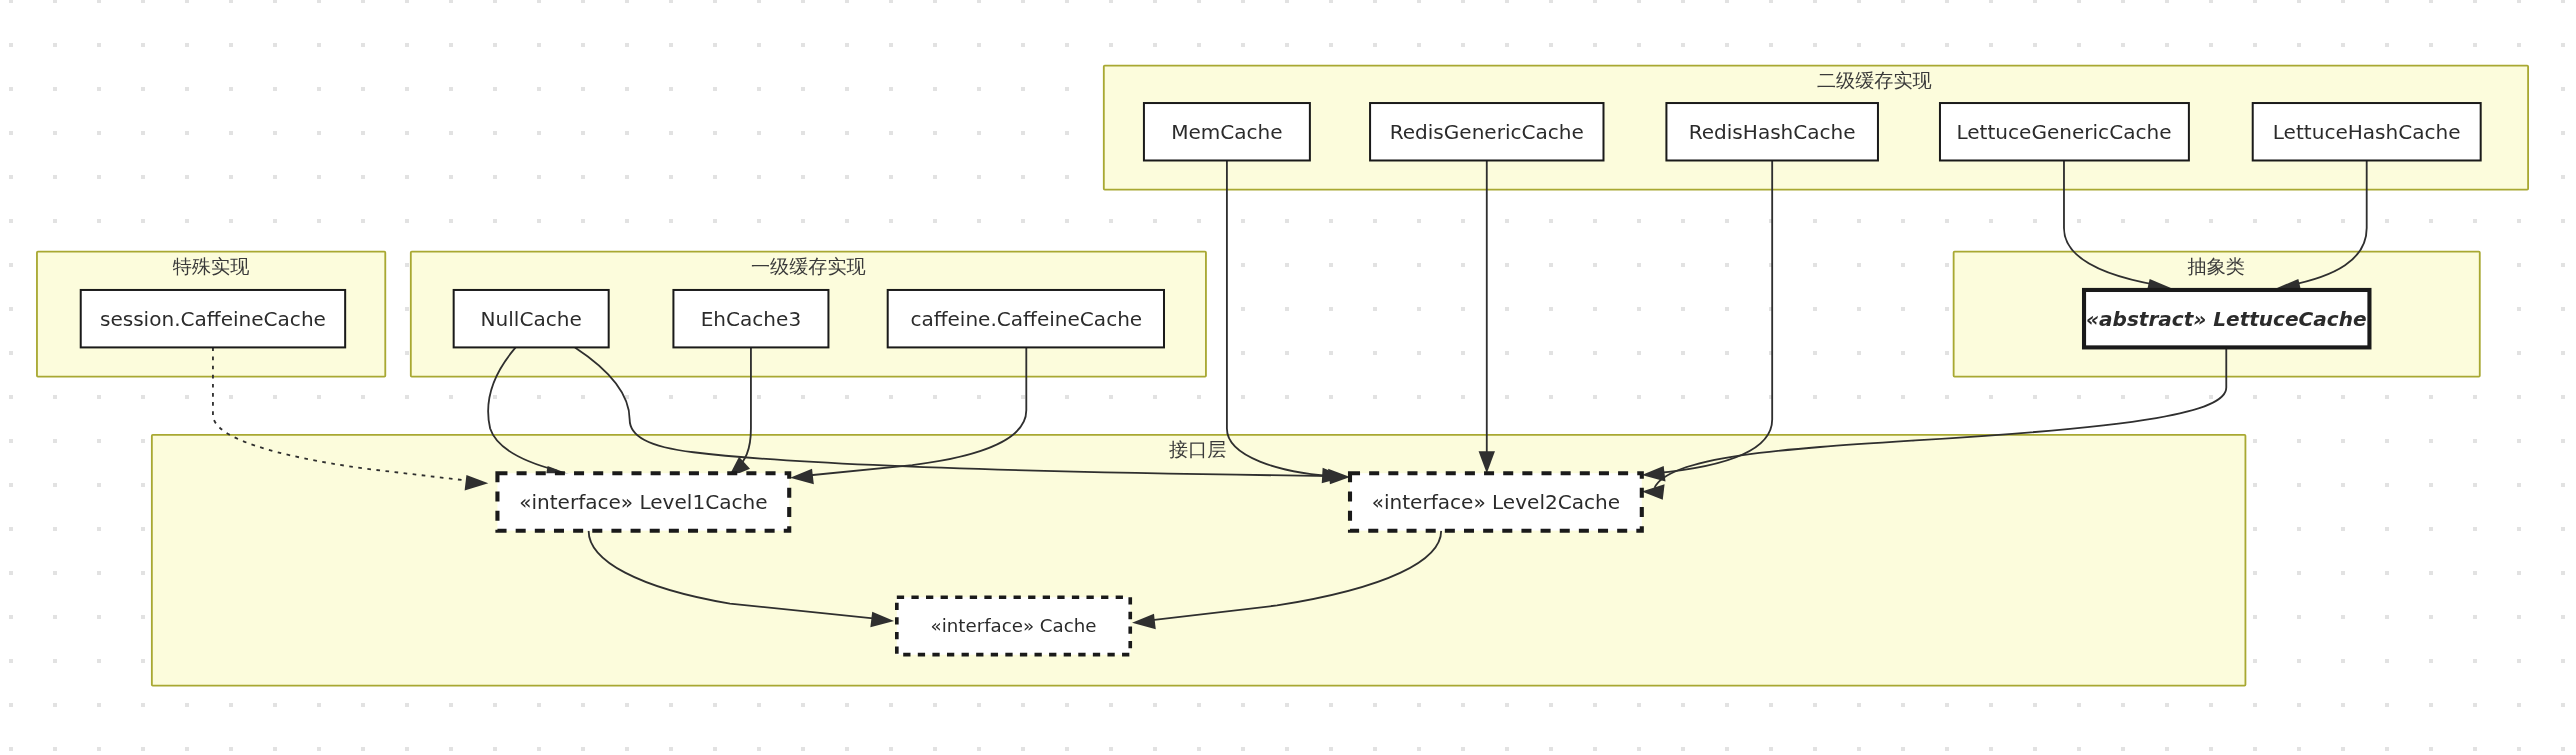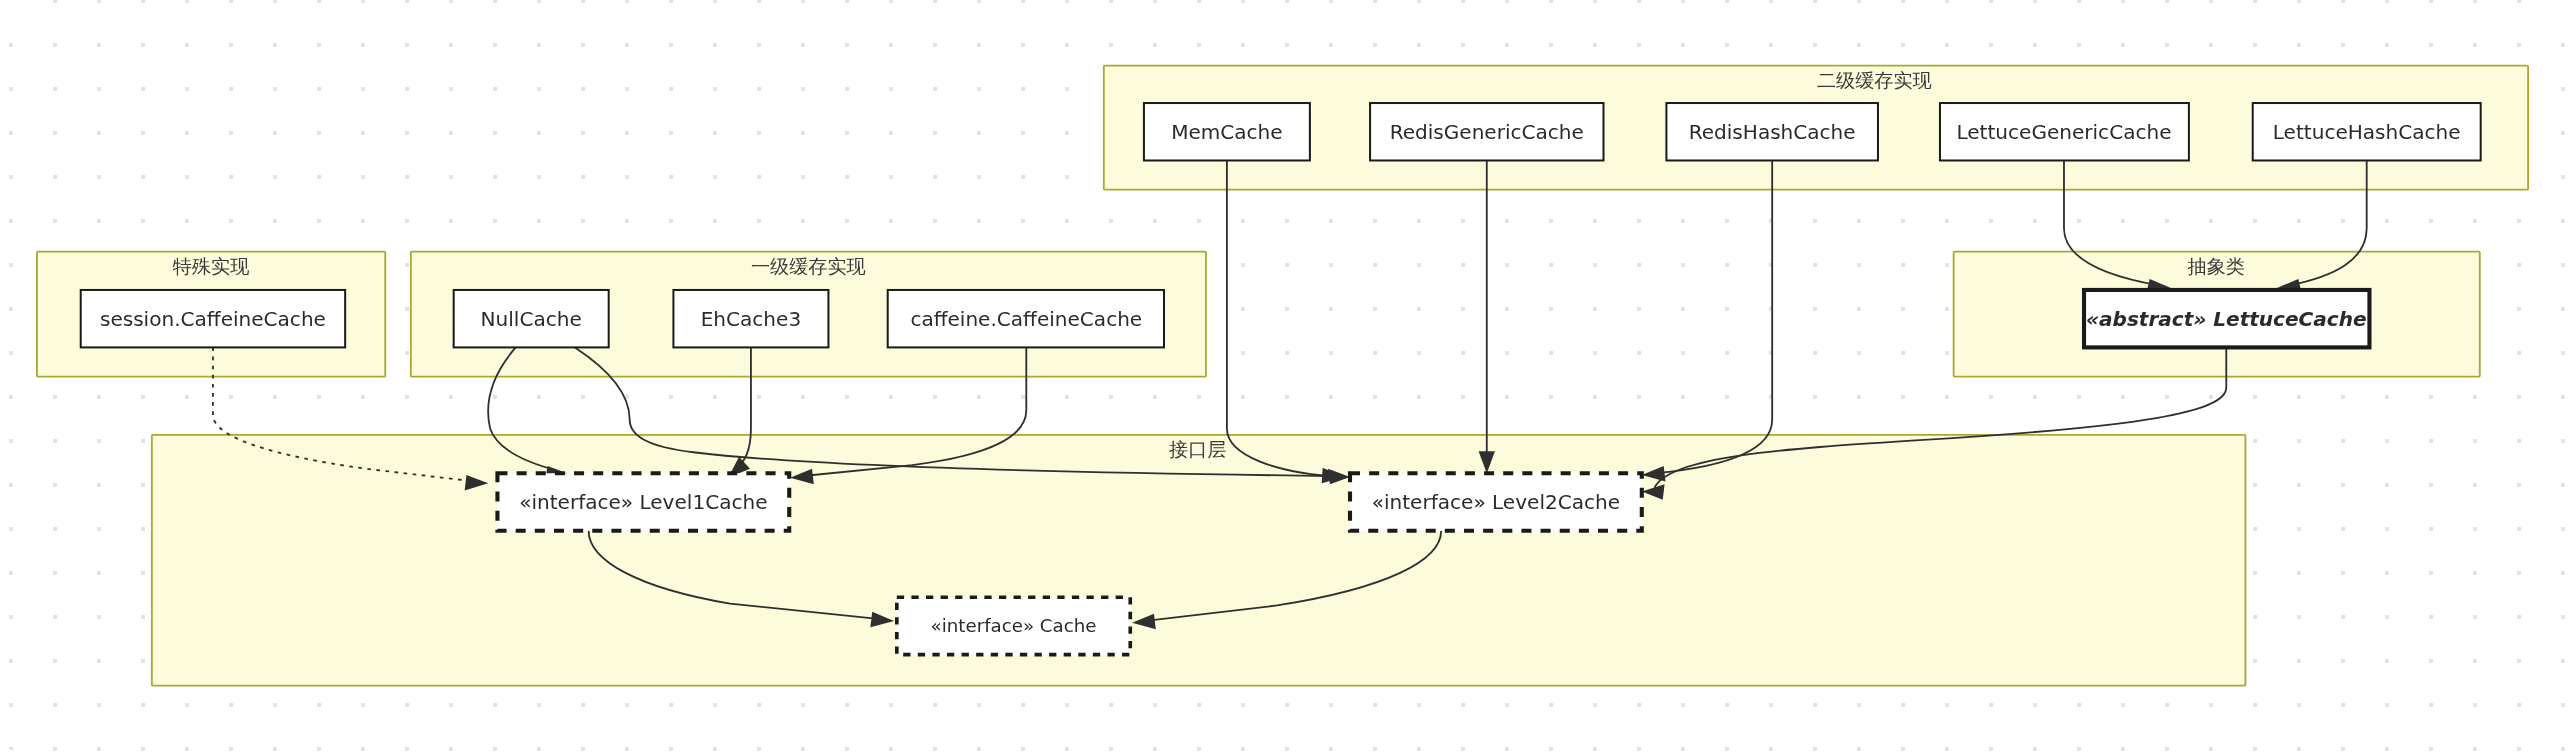--- a/index.html
+++ b/index.html
@@ -14,21 +14,20 @@
     font-family: "DejaVu Sans", sans-serif;
   }
   #canvas {
     position: relative;
     width: 2576px;
     height: 755px;
     background-color: #ffffff;
     background-image: radial-gradient(circle, #e2e2e2 2.2px, rgba(255,255,255,0) 2.4px);
     background-size: 44px 44px;
     background-position: 33px 23px;
-    border-radius: 26px;
   }
   svg.diagram {
     position: absolute;
     left: 0;
     top: 0;
     width: 2576px;
     height: 755px;
   }
   .grp-rect {
     fill: #fcfcdc;

